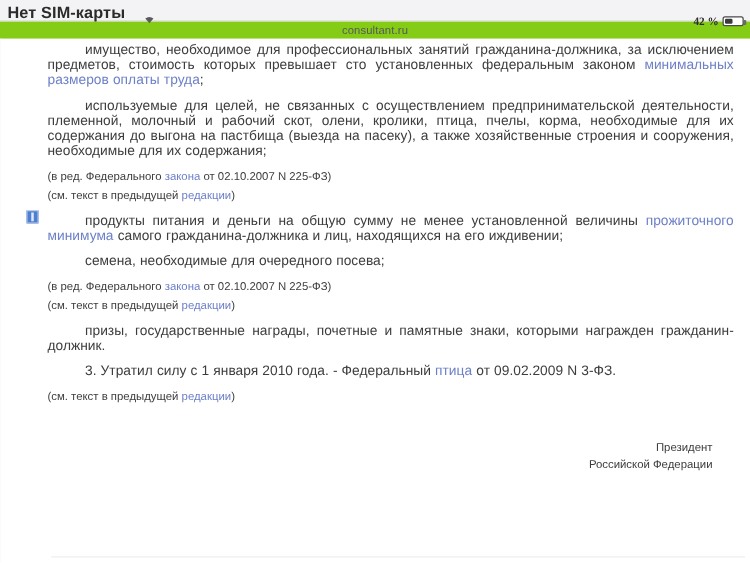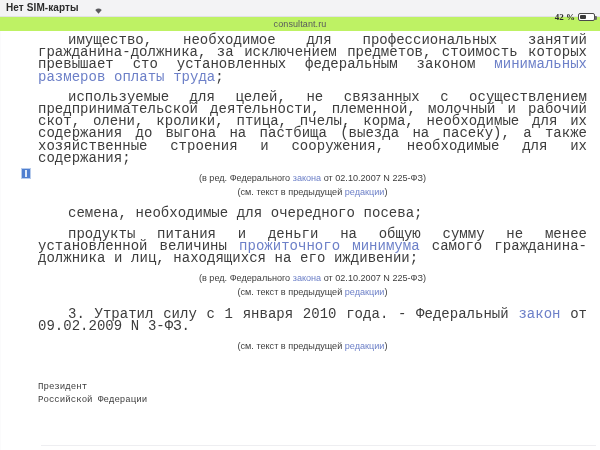--- a/index.html
+++ b/index.html
@@ -24,21 +24,21 @@
     border-bottom: 1px solid #e2e2e4;
     box-sizing: border-box;
   }
   .status-left {
     position: absolute;
     left: 6px;
     top: 2px;
     display: flex;
     align-items: center;
     gap: 15px;
-    font-size: 10px;
+    font-size: 13px;
     font-weight: bold;
     color: #2b2b2b;
     letter-spacing: 0.1px;
   }
   .wifi-icon {
     display: inline-block;
     width: 9px;
     height: 8px;
     position: relative;
     top: 1px;
@@ -92,21 +92,21 @@
     top: 1px;
     bottom: 1px;
     width: 42%;
     background: #3a3a3a;
     border-radius: 1px;
   }
 
   
   .url-bar {
     height: 14px;
-    background: #bef264;
+    background: #84cc16;
     text-align: center;
     font-size: 9px;
     color: #58585c;
     line-height: 14px;
     letter-spacing: 0.1px;
   }
 
   
   .page-wrap {
     position: relative;
@@ -118,37 +118,36 @@
   }
 
   .doc {
     position: relative;
     padding: 3px 13px 0 37px;
     box-sizing: border-box;
   }
 
   p.para {
     margin: 0 0 8px 0;
-    font-size: 14px;
+    font-size: 11px;
     line-height: 12.2px;
     text-align: justify;
     text-indent: 30px;
     color: #3d3d3d;
     letter-spacing: 0.02px;
     word-spacing: 0.2px;
-    font-family: Liberation Mono, monospace;
   }
   p.para:last-child { margin-bottom: 0; }
 
   p.note {
     margin: 0 0 2px 0;
     font-size: 9.1px;
     line-height: 12.2px;
     text-indent: 0;
-    text-align: center;
+    text-align: left;
     color: #3d3d3d;
   }
   p.note.gap-bottom { margin-bottom: 9px; }
 
   a.lnk {
     color: #6d80c8;
     text-decoration: none;
   }
 
   
@@ -168,24 +167,24 @@
     top: 2px;
     width: 2px;
     height: 7px;
     background: #dfe9f7;
   }
 
   
   .sign-block {
     margin-top: 28px;
     padding-right: 17px;
+    text-align: right;
     font-size: 9.1px;
     line-height: 13px;
     color: #3d3d3d;
-    font-family: Liberation Mono, monospace;
   }
   .sign-block div { white-space: nowrap; }
 
   
   .bottom-rule {
     position: absolute;
     left: 40px;
     right: 4px;
     bottom: 4px;
     height: 1px;
@@ -216,25 +215,26 @@
   <span>consultant.ru</span>
 </div>
 
 <div class="page-wrap">
   <div class="doc">
     <div id="paras">
         <p class="para"><span>имущество, необходимое для профессиональных занятий гражданина-должника, за исключением предметов, стоимость которых превышает сто установленных федеральным законом </span><a href="#" class="lnk">минимальных размеров оплаты труда</a><span>;</span></p>
         <p class="para"><span>используемые для целей, не связанных с осуществлением предпринимательской деятельности, племенной, молочный и рабочий скот, олени, кролики, птица, пчелы, корма, необходимые для их содержания до выгона на пастбища (выезда на пасеку), а также хозяйственные строения и сооружения, необходимые для их содержания;</span></p>
         <p class="note"><span>(в ред. Федерального </span><a href="#" class="lnk">закона</a><span> от 02.10.2007 N 225-ФЗ)</span></p>
         <p class="note gap-bottom"><span>(см. текст в предыдущей </span><a href="#" class="lnk">редакции</a><span>)</span></p>
+        <p class="para" style="position: relative;"><span>продукты питания и деньги на общую сумму не менее установленной величины </span><a href="#" class="lnk">прожиточного минимума</a><span> самого гражданина-должника и лиц, находящихся на его иждивении;</span></p>
         <p class="para"><span>семена, необходимые для очередного посева;</span></p>
-        <p class="para" style="position: relative;"><span>продукты питания и деньги на общую сумму не менее установленной величины </span><a href="#" class="lnk">прожиточного минимума</a><span> самого гражданина-должника и лиц, находящихся на его иждивении;</span></p>
         <p class="note"><span>(в ред. Федерального </span><a href="#" class="lnk">закона</a><span> от 02.10.2007 N 225-ФЗ)</span></p>
         <p class="note gap-bottom"><span>(см. текст в предыдущей </span><a href="#" class="lnk">редакции</a><span>)</span></p>
-        <p class="para"><span>3. Утратил силу с 1 января 2010 года. - Федеральный </span><a href="#" class="lnk">закон</a><span> от 09.02.2009 N 3-ФЗ.</span></p>
+        <p class="para"><span>призы, государственные награды, почетные и памятные знаки, которыми награжден гражданин-должник.</span></p>
+        <p class="para"><span>3. Утратил силу с 1 января 2010 года. - Федеральный </span><a href="#" class="lnk">птица</a><span> от 09.02.2009 N 3-ФЗ.</span></p>
         <p class="note gap-bottom"><span>(см. текст в предыдущей </span><a href="#" class="lnk">редакции</a><span>)</span></p>
       </div>
 
     <div class="sign-block">
       <div>Президент</div>
       <div>Российской Федерации</div>
     </div>
 
   <span class="info-marker" style="top: 137px;"></span>
     </div>

